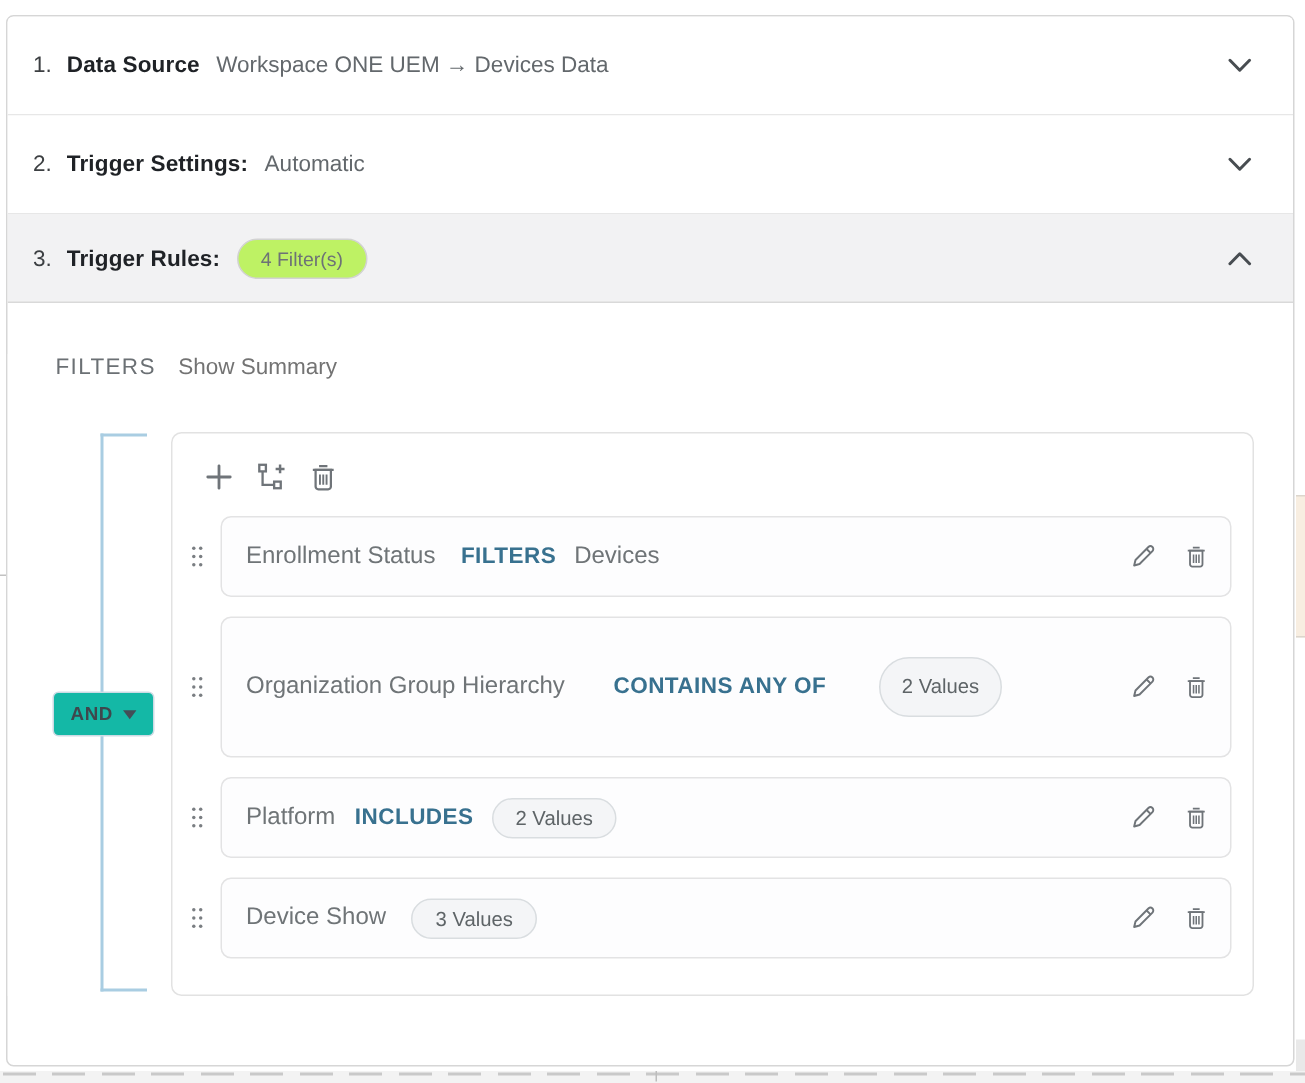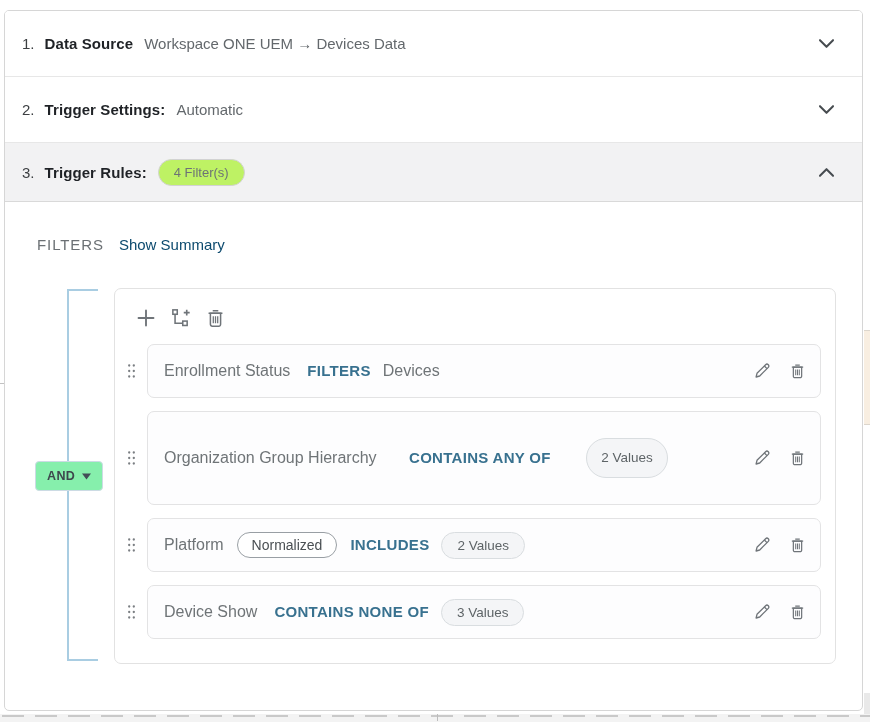--- a/index.html
+++ b/index.html
@@ -21,28 +21,28 @@
   .chev { margin-left:auto; display:inline-flex; cursor:pointer; }
   .chev svg { display:block; }
   .chev--up svg { transform:rotate(180deg); }
   .count-badge { display:inline-block; border:1px solid #d2d2d2; background:#bef264;
                  border-radius:15px; padding:5px 15px; font-size:13px; color:#6d7276; }
 
   
   .rules-body { background:#fff; }
   .filters-head { display:flex; align-items:center; gap:15px; margin:34px 0 0 32px; }
   .filters-label { font-size:15px; letter-spacing:.9px; color:#6b7074; }
-  .summary-link { font-size:15px; color:#0c4a6e; cursor:pointer; text-decoration:none; }
+  .summary-link { font-size:15px; color:#737373; cursor:pointer; text-decoration:none; }
 
   
   .group-region { position:relative; margin:35px 26px 0 62px; }
   .bracket { position:absolute; left:0; top:1px; bottom:3px; width:31px;
              border:2px solid #a9cde2; border-right:none; }
   .and-btn { position:absolute; left:-32px; top:50%; transform:translateY(-50%);
-             display:flex; align-items:center; gap:7px; background:#86efac;
+             display:flex; align-items:center; gap:7px; background:#14b8a6;
              border:1px solid #ccdbe4; border-radius:4px; padding:7px 11px;
              font-family:"Liberation Sans",sans-serif; font-size:12.5px; font-weight:700;
              color:#3e474d; letter-spacing:.4px; cursor:pointer; z-index:2; }
 
   .group-card { margin-left:47px; background:#fff; border:1px solid #e2e2e2;
                 border-radius:7px; padding:18px 0 24px; }
   .toolbar { display:flex; gap:13px; align-items:center; margin:0 0 15px 20px; }
   .tool { display:inline-flex; cursor:pointer; }
 
   
@@ -231,21 +231,20 @@
                 <svg width="9" height="15" viewBox="0 0 9 15" fill="#7a7e82">
                     <circle cx="2.2" cy="2" r="1.15"></circle>
                     <circle cx="6.8" cy="2" r="1.15"></circle>
                     <circle cx="2.2" cy="7.5" r="1.15"></circle>
                     <circle cx="6.8" cy="7.5" r="1.15"></circle>
                     <circle cx="2.2" cy="13" r="1.15"></circle>
                     <circle cx="6.8" cy="13" r="1.15"></circle>
                   </svg>
               </span>
               <span class="f-label" style="margin-right:13px;">Platform</span>
-              <span class="norm-badge">Normalized</span>
               <span class="f-op">INCLUDES</span>
               <span class="values-pill">2 Values</span>
               <span class="actions">
                 <span class="action">
                   <svg width="18" height="18" viewBox="0 0 18 18" fill="none" stroke="#6f7479" stroke-width="1.3" stroke-linejoin="round">
                       <path d="M12.6 2.7a1.9 1.9 0 0 1 2.7 2.7L6.7 14l-3.6 1 .9-3.7z"></path>
                       <path d="M11.4 4l2.6 2.6"></path>
                     </svg>
                 </span>
                 <span class="action">
@@ -263,21 +262,20 @@
                 <svg width="9" height="15" viewBox="0 0 9 15" fill="#7a7e82">
                     <circle cx="2.2" cy="2" r="1.15"></circle>
                     <circle cx="6.8" cy="2" r="1.15"></circle>
                     <circle cx="2.2" cy="7.5" r="1.15"></circle>
                     <circle cx="6.8" cy="7.5" r="1.15"></circle>
                     <circle cx="2.2" cy="13" r="1.15"></circle>
                     <circle cx="6.8" cy="13" r="1.15"></circle>
                   </svg>
               </span>
               <span class="f-label">Device Show</span>
-              <span class="f-op">CONTAINS NONE OF</span>
               <span class="values-pill">3 Values</span>
               <span class="actions">
                 <span class="action">
                   <svg width="18" height="18" viewBox="0 0 18 18" fill="none" stroke="#6f7479" stroke-width="1.3" stroke-linejoin="round">
                       <path d="M12.6 2.7a1.9 1.9 0 0 1 2.7 2.7L6.7 14l-3.6 1 .9-3.7z"></path>
                       <path d="M11.4 4l2.6 2.6"></path>
                     </svg>
                 </span>
                 <span class="action">
                   <svg width="17" height="18" viewBox="0 0 18 19" fill="none" stroke="#6f7479" stroke-width="1.3">

